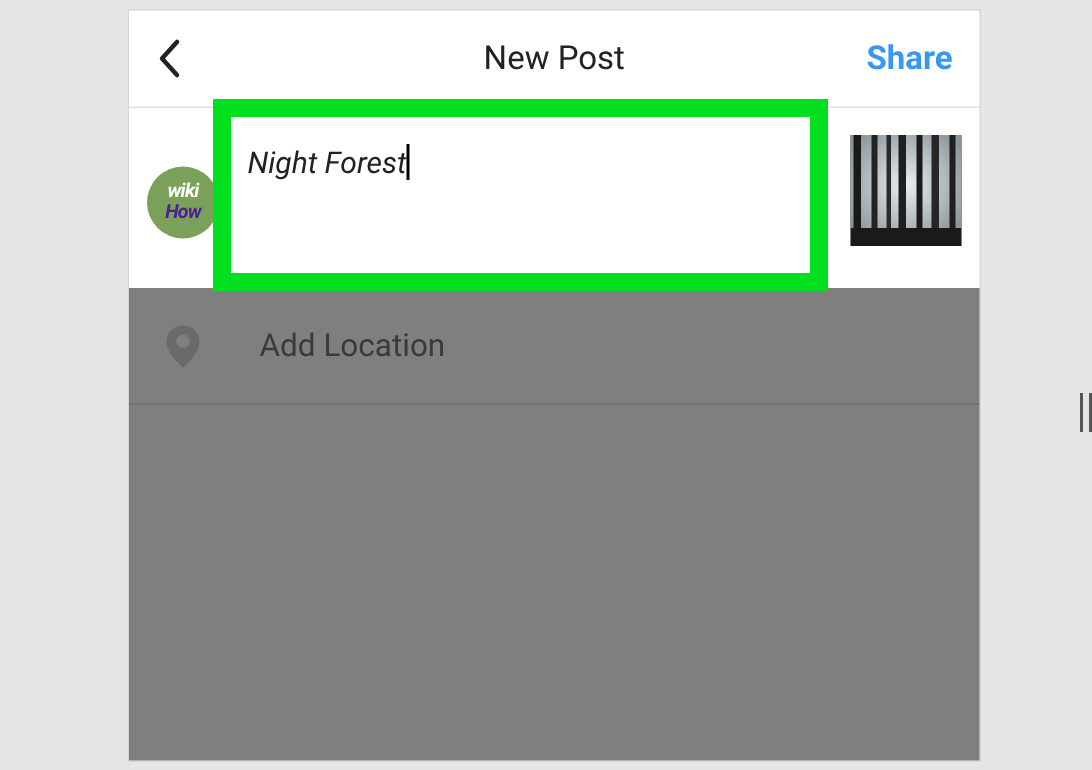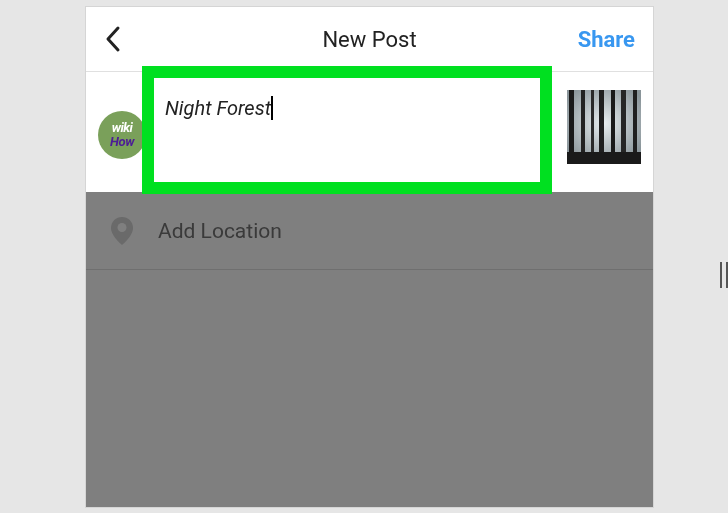--- a/index.html
+++ b/index.html
@@ -148,20 +148,21 @@
       width: 28px;
       height: 28px;
       margin-right: 22px;
       display: flex;
       align-items: center;
       justify-content: center;
     }
     .location-label {
       font-size: 21px;
       color: #3a3a3a;
+      margin-left: 15px;
     }
     .side-bars {
       position: absolute;
       right: 0;
       top: 262px;
       width: 8px;
       height: 26px;
       display: flex;
       justify-content: space-between;
     }

